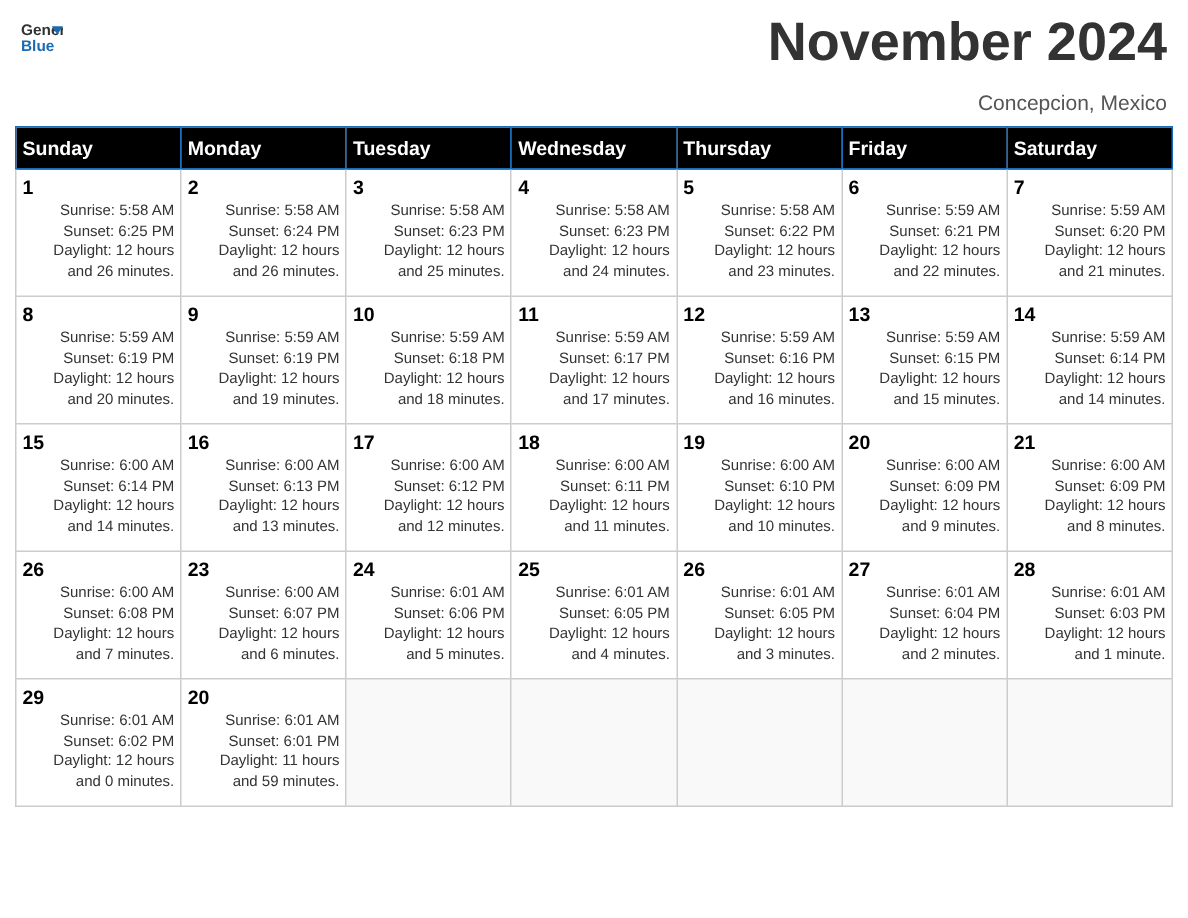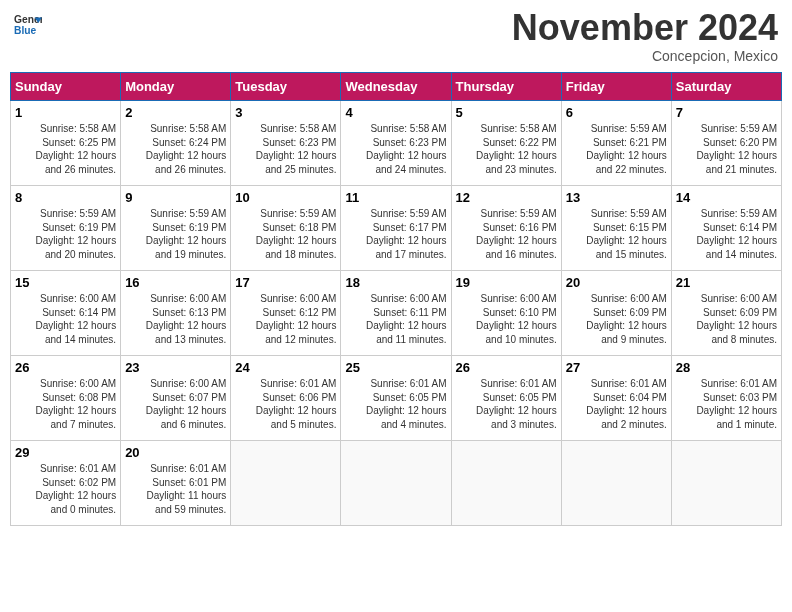--- a/index.html
+++ b/index.html
@@ -31,29 +31,29 @@
     }
     .month-title {
       font-size: 36px;
       font-weight: bold;
       color: #333;
       line-height: 1;
     }
     .location {
       font-size: 14px;
       color: #555;
-      margin-top: 2px;
+      margin-top: 14px;
     }
     .calendar {
       width: 100%;
       border-collapse: collapse;
       font-size: 10.5px;
     }
     .calendar th {
-      background: #be185d;
+      background: #000000;
       color: #fff;
       padding: 6px 4px;
       text-align: left;
       font-weight: bold;
       font-size: 13px;
       border: 1px solid #1a6bb5;
     }
     .calendar td {
       border: 1px solid #ccc;
       vertical-align: top;

